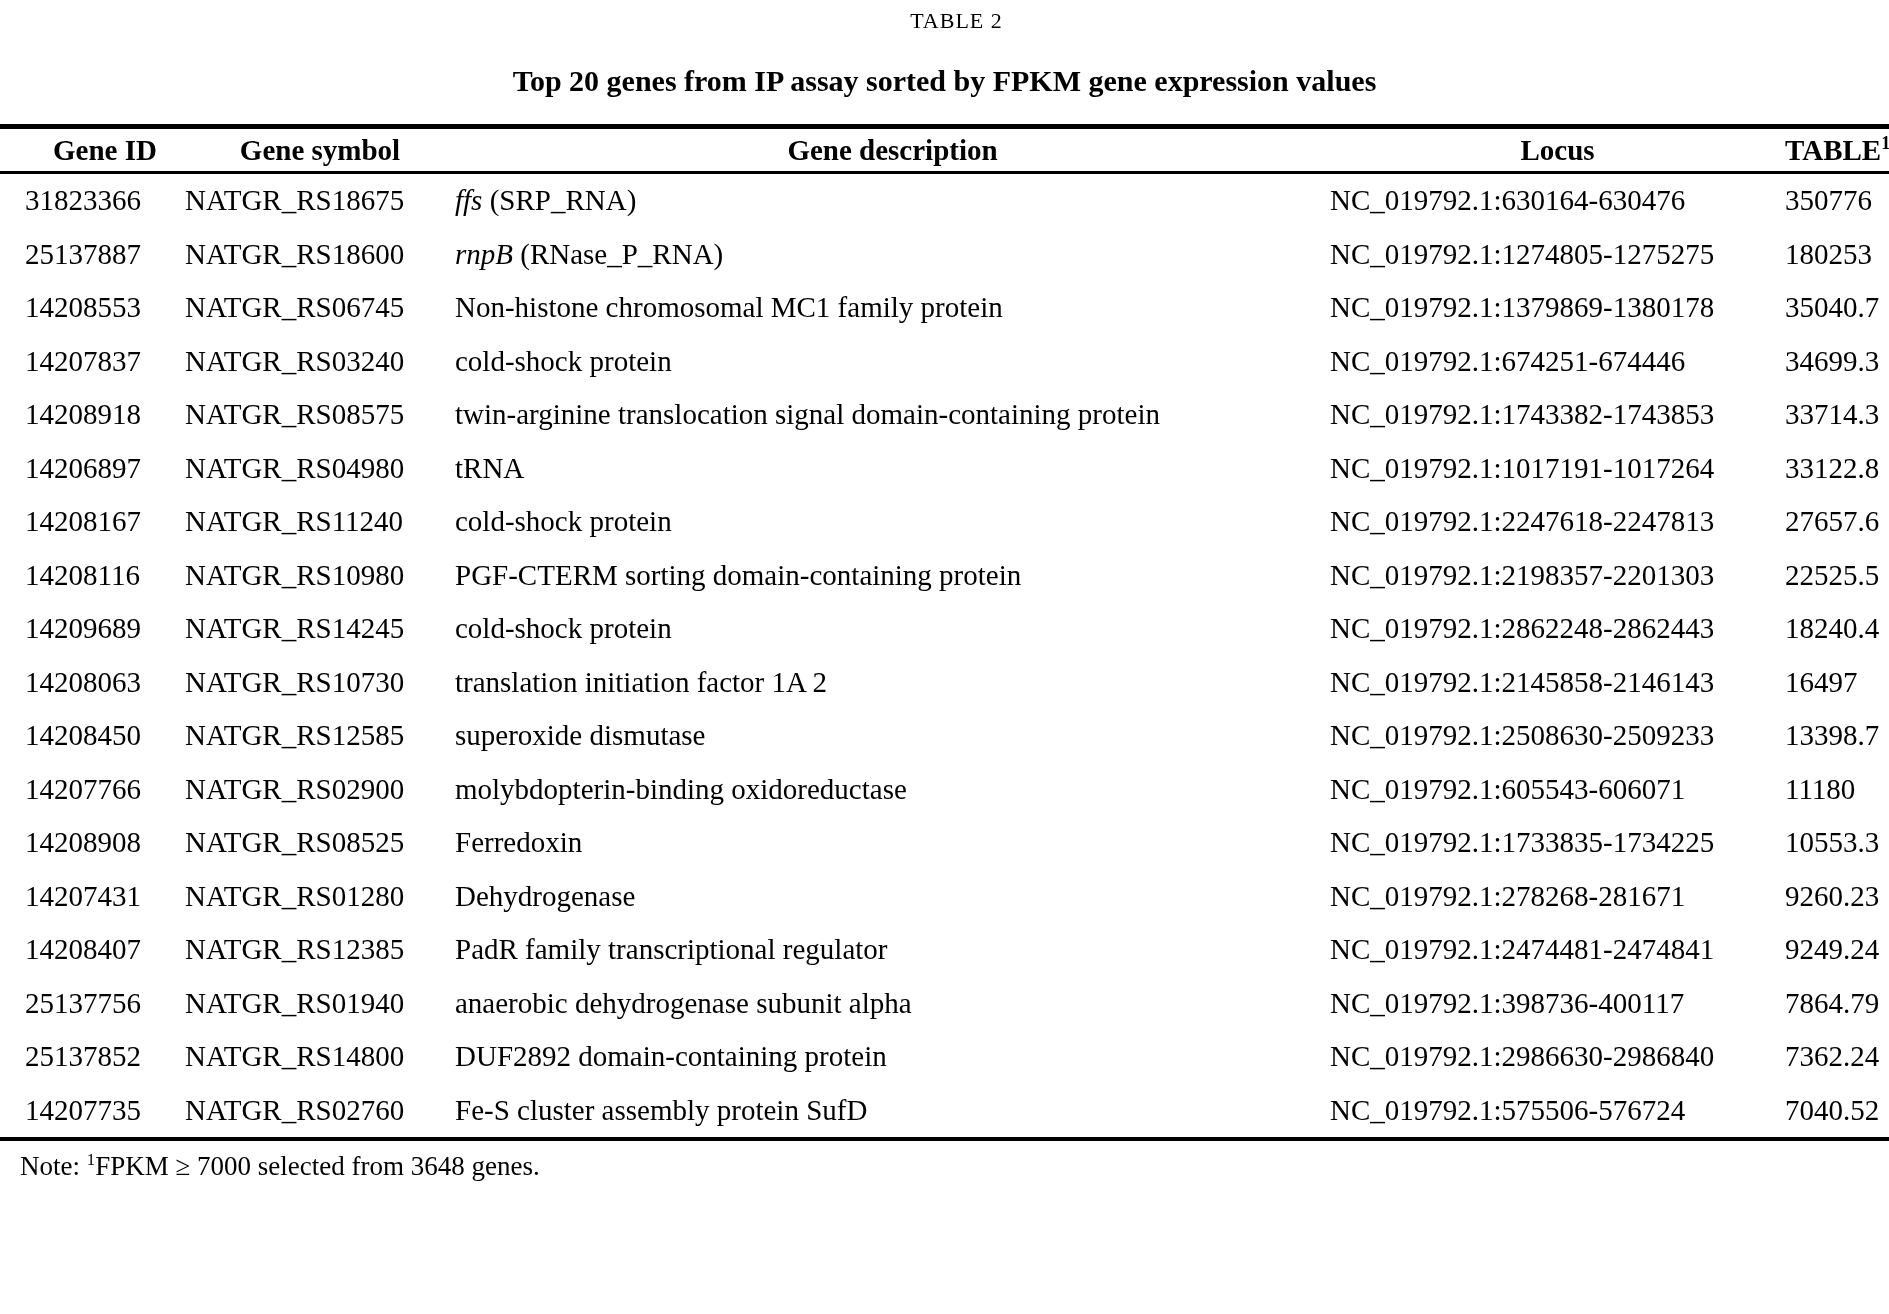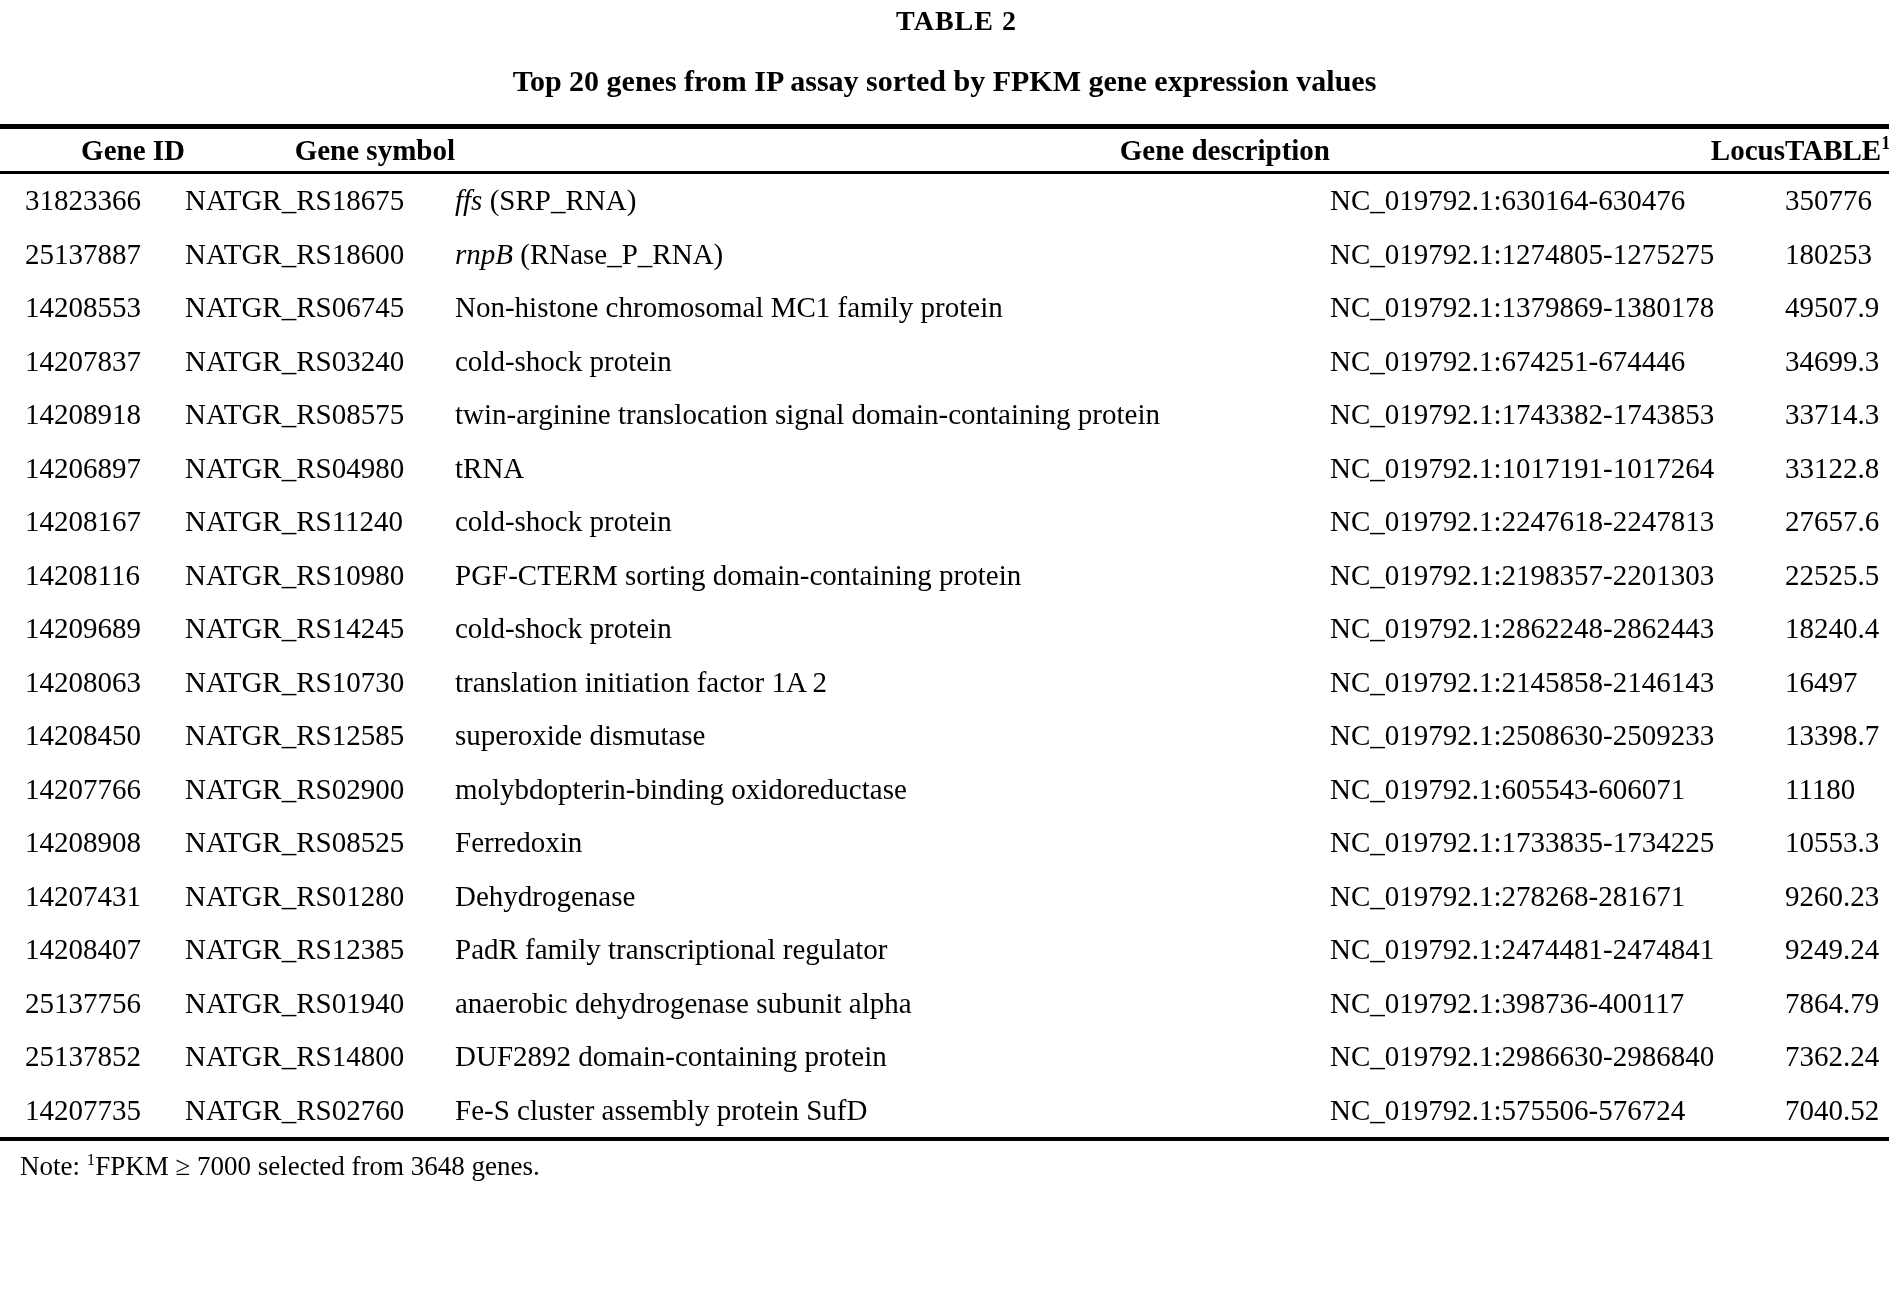--- a/index.html
+++ b/index.html
@@ -15,22 +15,22 @@
     overflow: hidden;
   }
   .page {
     width: 1889px;
     height: 1314px;
     box-sizing: border-box;
     padding-top: 4px;
   }
   .table-label {
     text-align: center;
-    font-weight: bold;
-    font-size: 28px;
+    font-weight: normal;
+    font-size: 22px;
     line-height: 34px;
     letter-spacing: 1px;
     margin-left: 24px;
   }
   .table-title {
     text-align: center;
     font-weight: bold;
     font-size: 30px;
     line-height: 38px;
     margin-top: 24px;
@@ -48,21 +48,21 @@
   col.c-symbol { width: 270px; }
   col.c-desc   { width: 875px; }
   col.c-locus  { width: 455px; }
   col.c-fpkm   { width: 104px; }
   thead tr {
     border-bottom: 3px solid #000;
     height: 46px;
   }
   th {
     font-weight: bold;
-    text-align: right;
+    text-align: center;
     vertical-align: middle;
     padding: 0;
     white-space: nowrap;
   }
   td {
     height: 53.5px;
     vertical-align: middle;
     padding: 0;
     white-space: nowrap;
     overflow: hidden;
@@ -120,21 +120,21 @@
           <td>NATGR_RS18600</td>
           <td><i class="gene-em">rnpB</i> (RNase_P_RNA)</td>
           <td>NC_019792.1:1274805-1275275</td>
           <td>180253</td>
         </tr>
         <tr>
           <td class="first">14208553</td>
           <td>NATGR_RS06745</td>
           <td>Non-histone chromosomal MC1 family protein</td>
           <td>NC_019792.1:1379869-1380178</td>
-          <td>49507.9</td>
+          <td>35040.7</td>
         </tr>
         <tr>
           <td class="first">14207837</td>
           <td>NATGR_RS03240</td>
           <td>cold-shock protein</td>
           <td>NC_019792.1:674251-674446</td>
           <td>34699.3</td>
         </tr>
         <tr>
           <td class="first">14208918</td>

